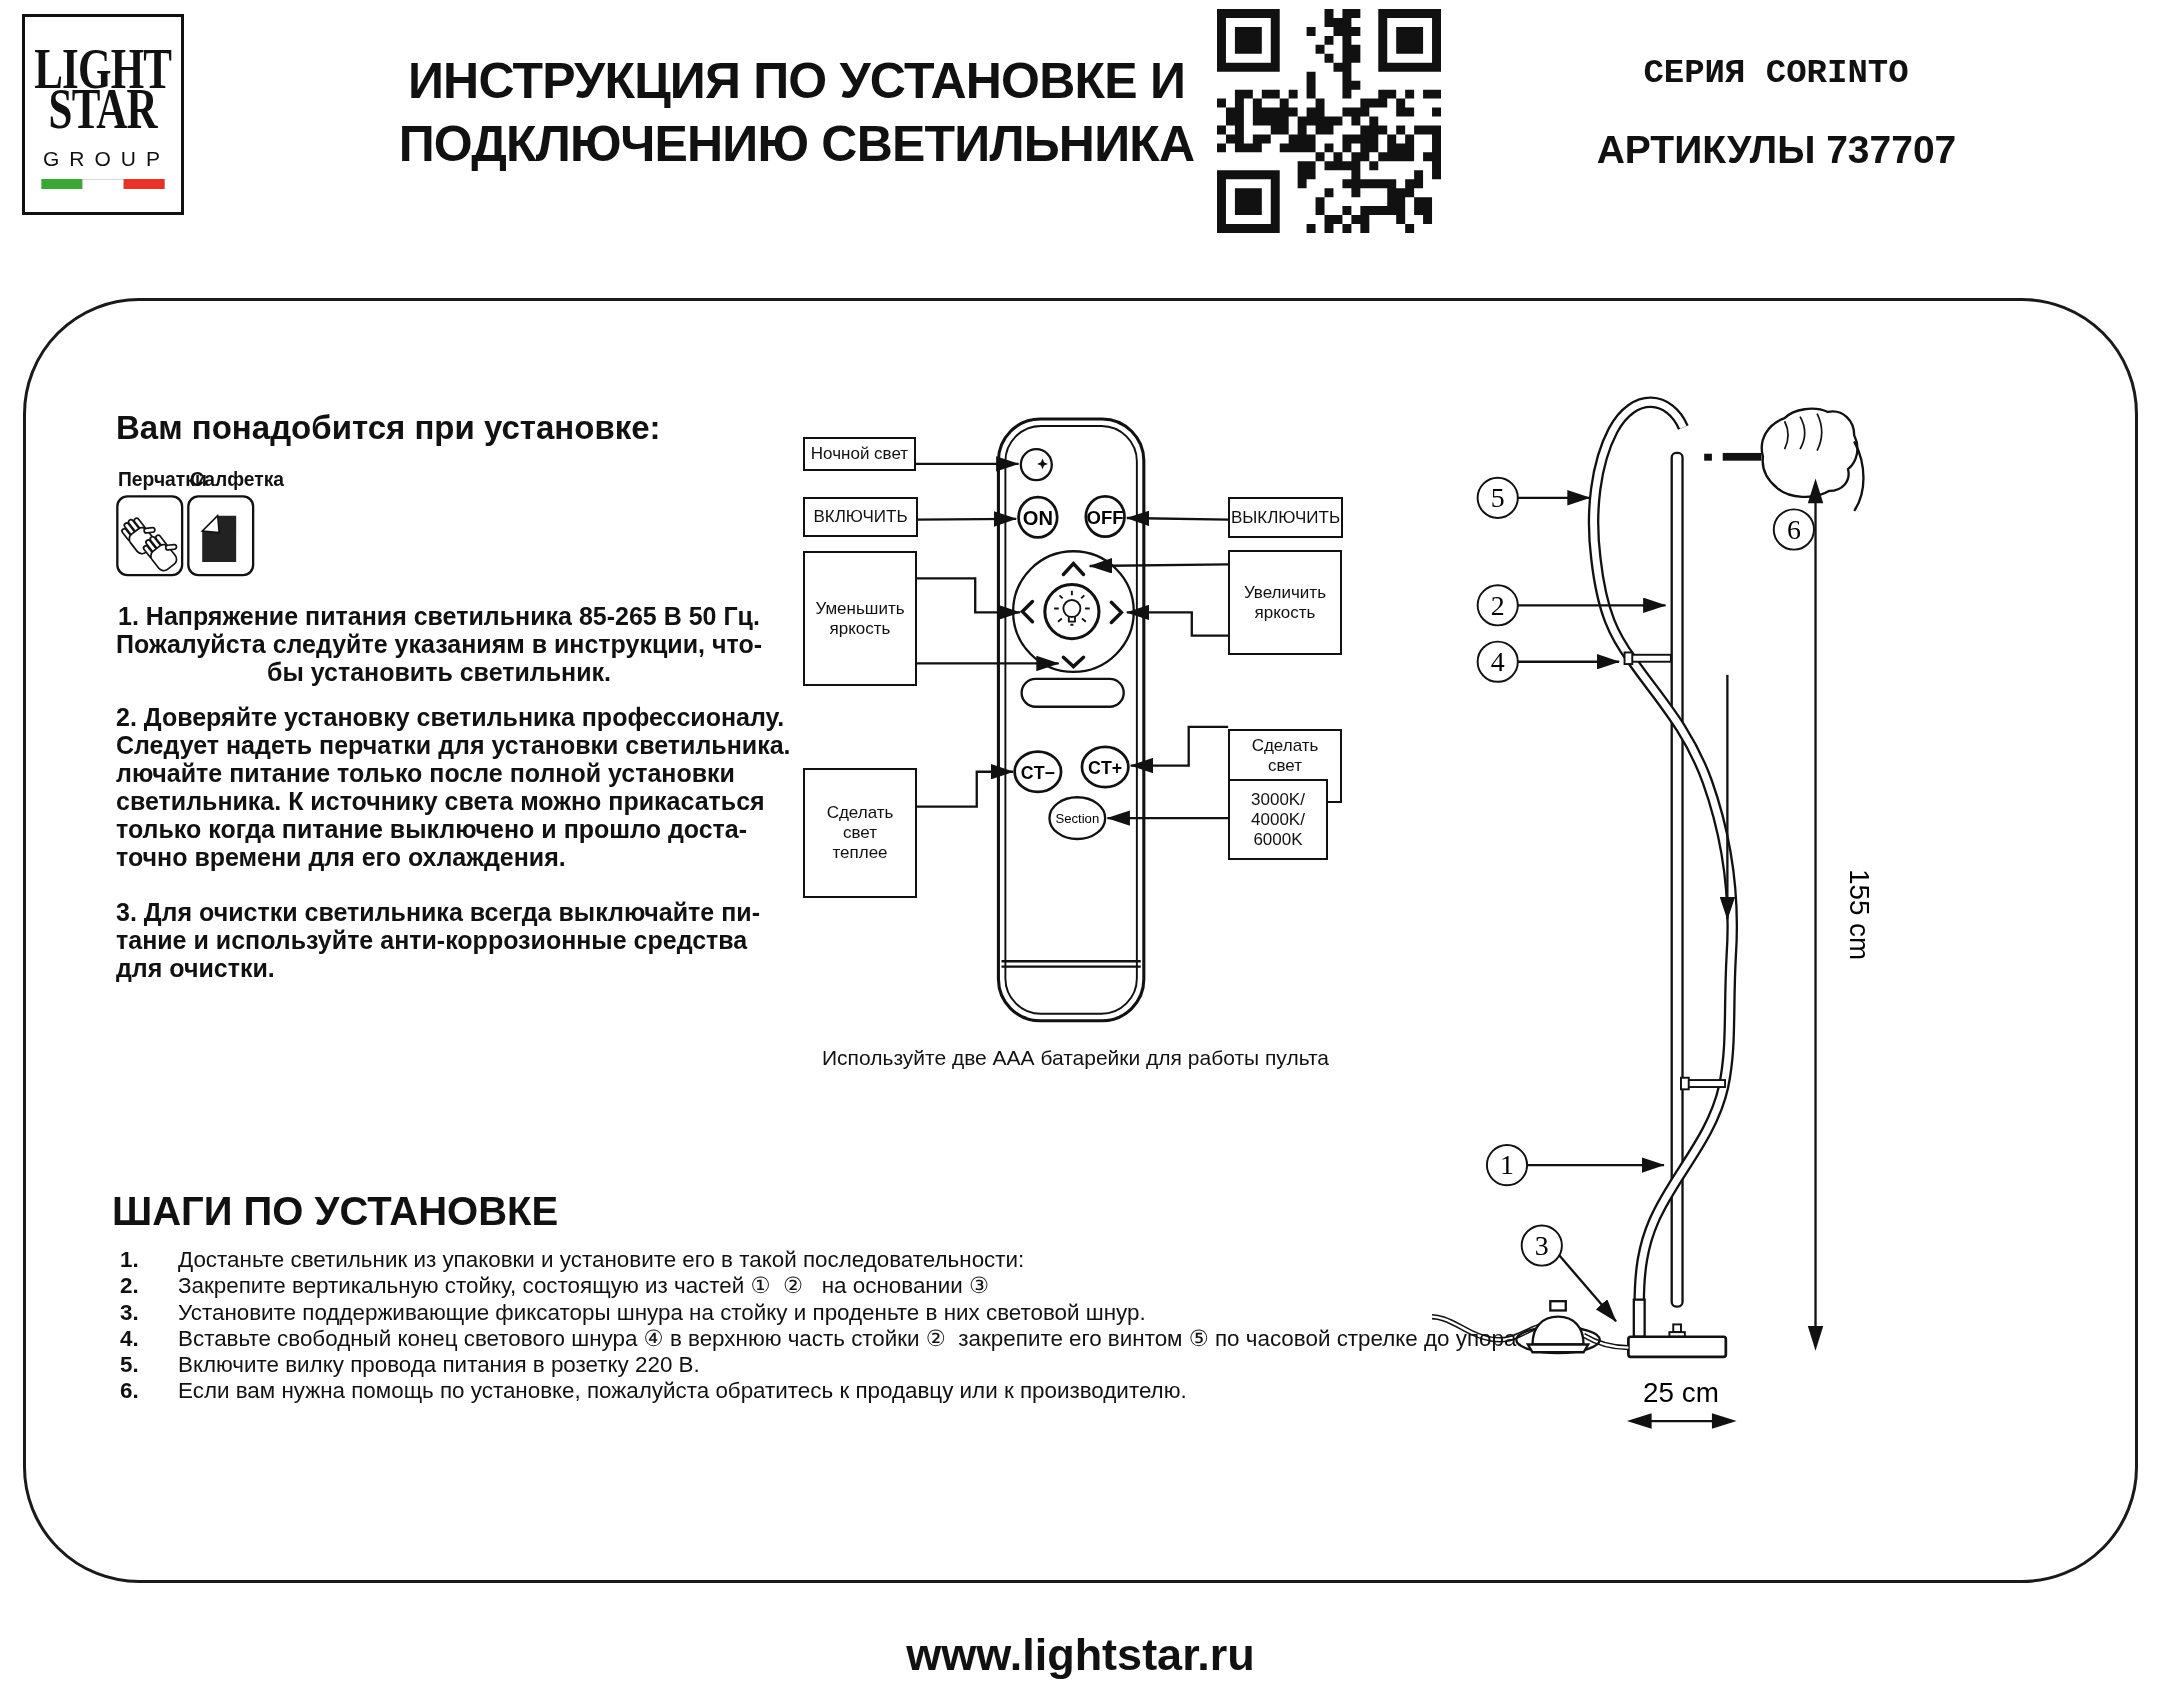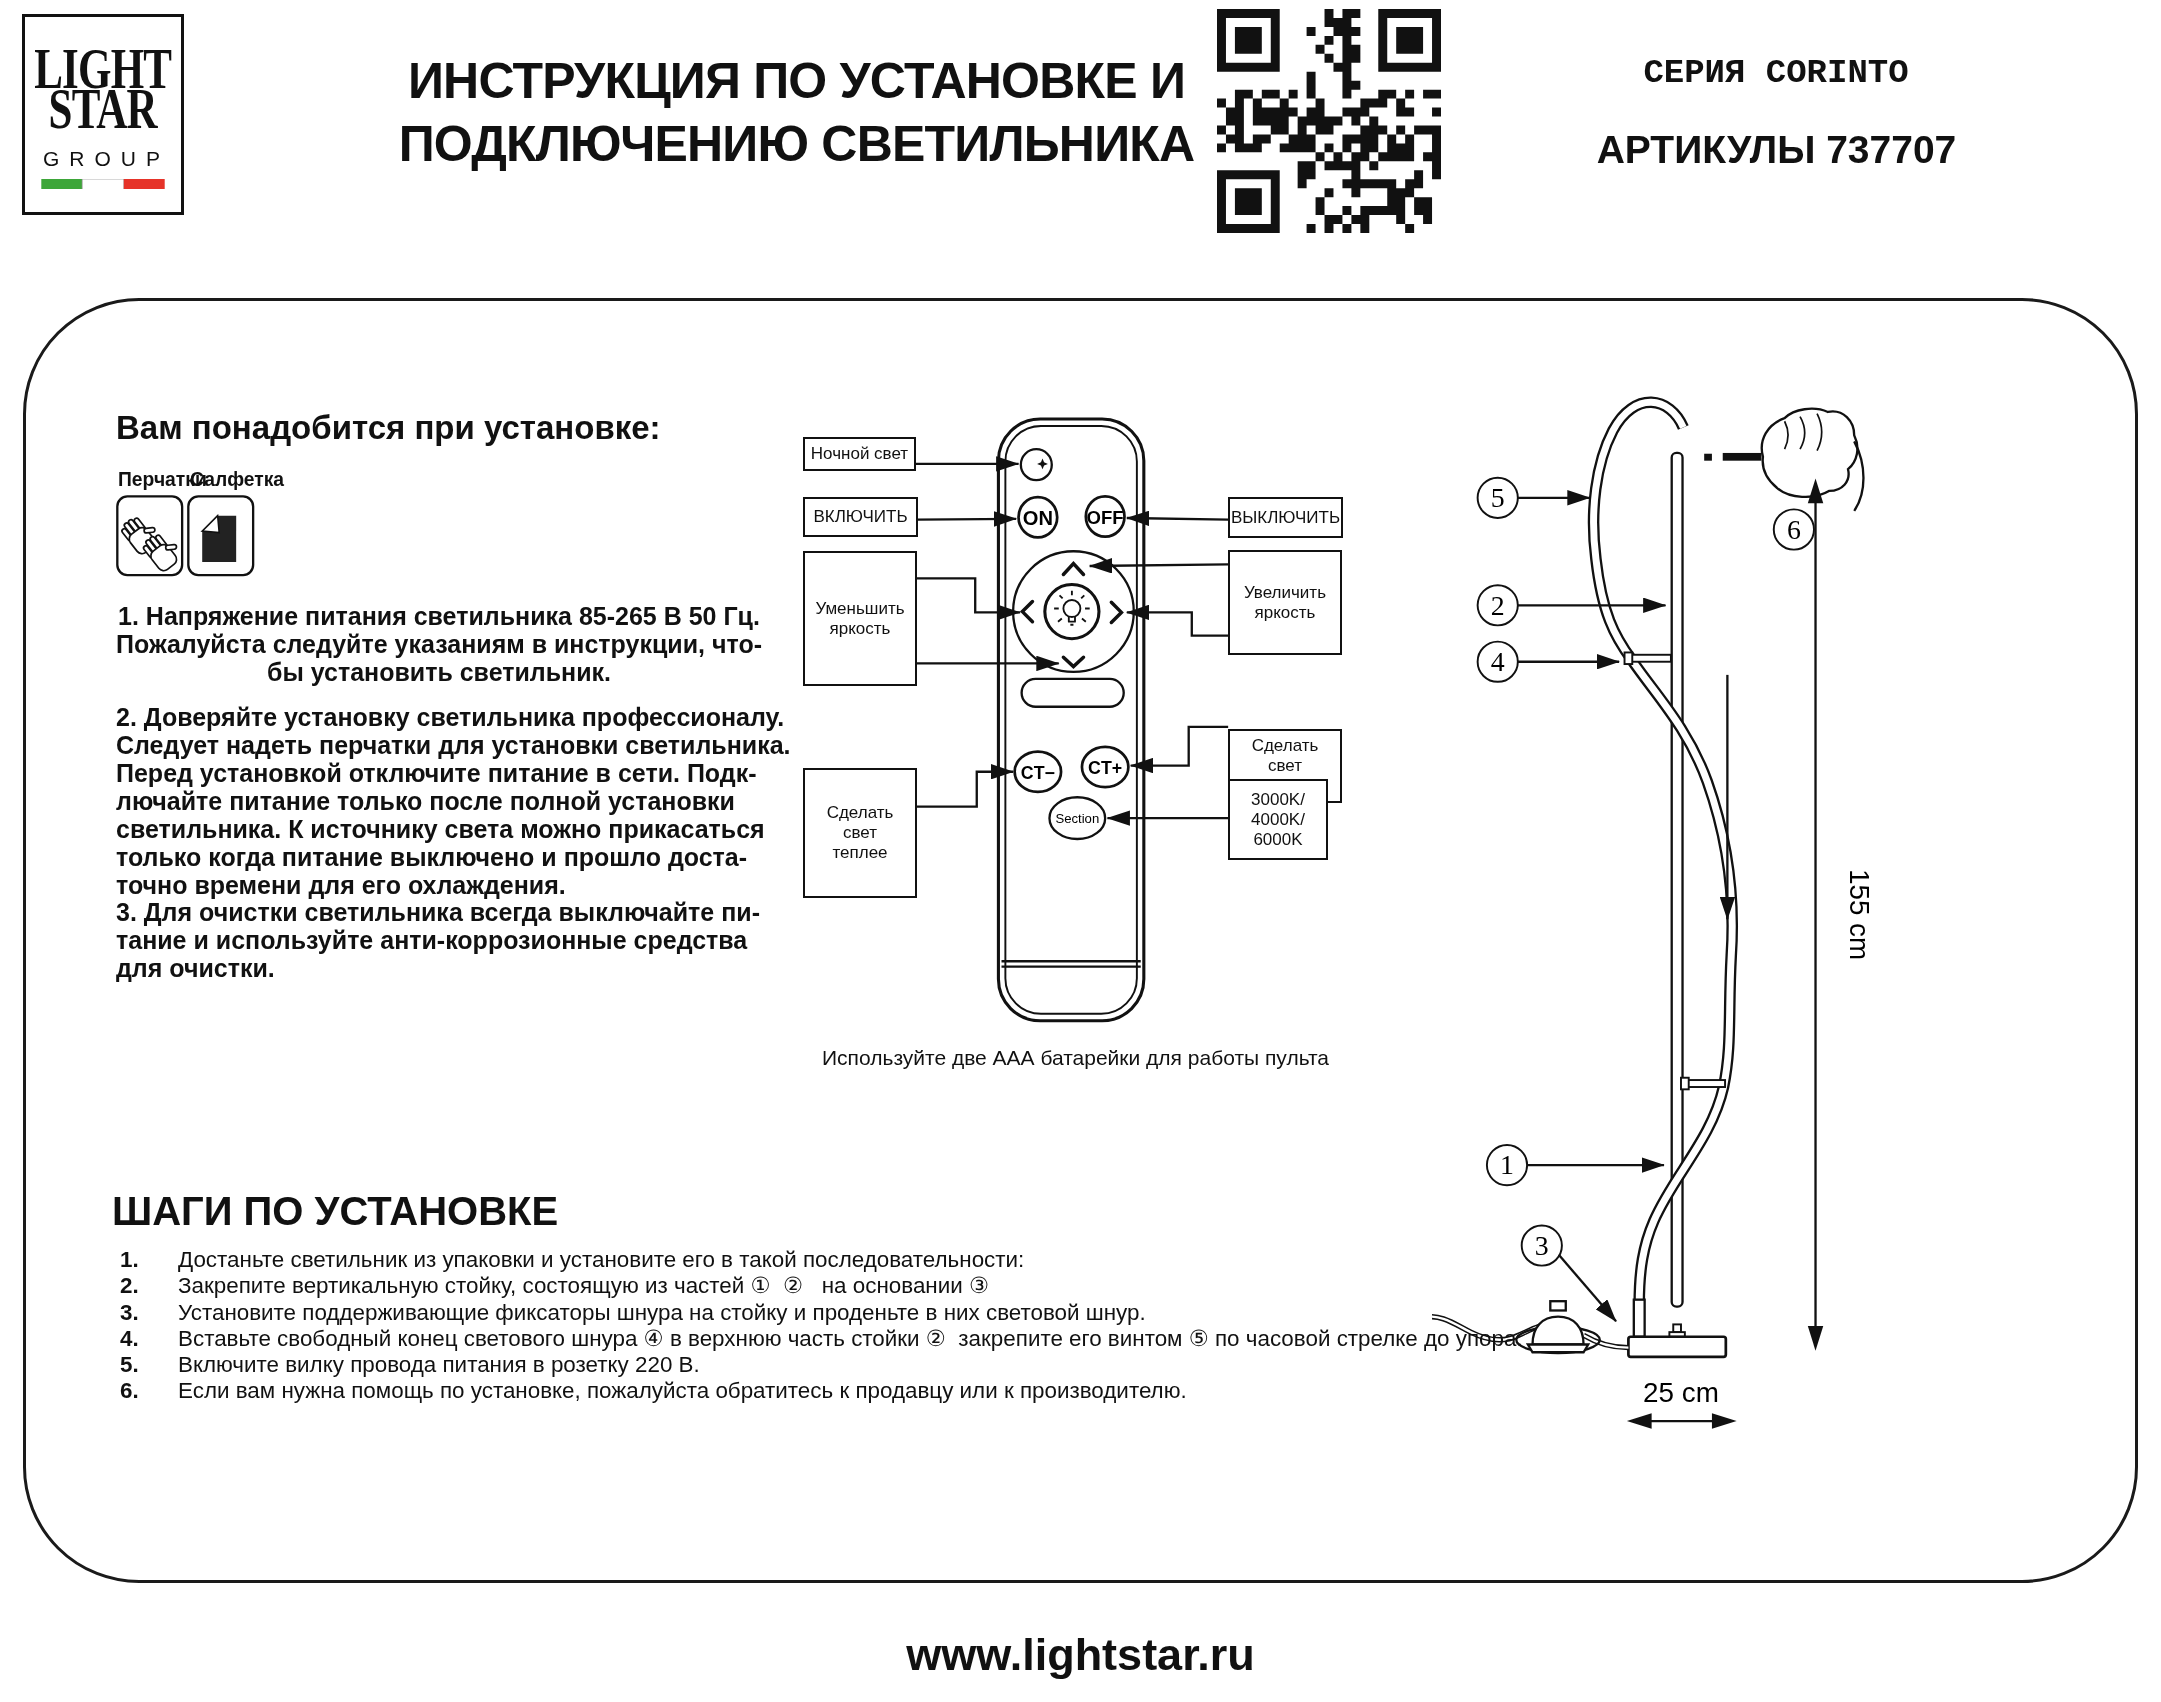--- a/index.html
+++ b/index.html
@@ -111,21 +111,20 @@
   </svg>
 
   <div class="abs para" style="top:602px;text-align:center;">
     <div>1. Напряжение питания светильника 85-265 В 50 Гц.</div>
     <div>Пожалуйста следуйте указаниям в инструкции, что-</div>
     <div>бы установить светильник.</div>
   </div>
   <div class="abs para" style="top:703px;">
     <div>2. Доверяйте установку светильника профессионалу.</div>
     <div>Следует надеть перчатки для установки светильника.</div>
-    <div>Перед установкой отключите питание в сети. Подк-</div>
     <div>лючайте питание только после полной установки</div>
     <div>светильника. К источнику света можно прикасаться</div>
     <div>только когда питание выключено и прошло доста-</div>
     <div>точно времени для его охлаждения.</div>
   </div>
   <div class="abs para" style="top:898px;">
     <div>3. Для очистки светильника всегда выключайте пи-</div>
     <div>тание и используйте анти-коррозионные средства</div>
     <div>для очистки.</div>
   </div>

